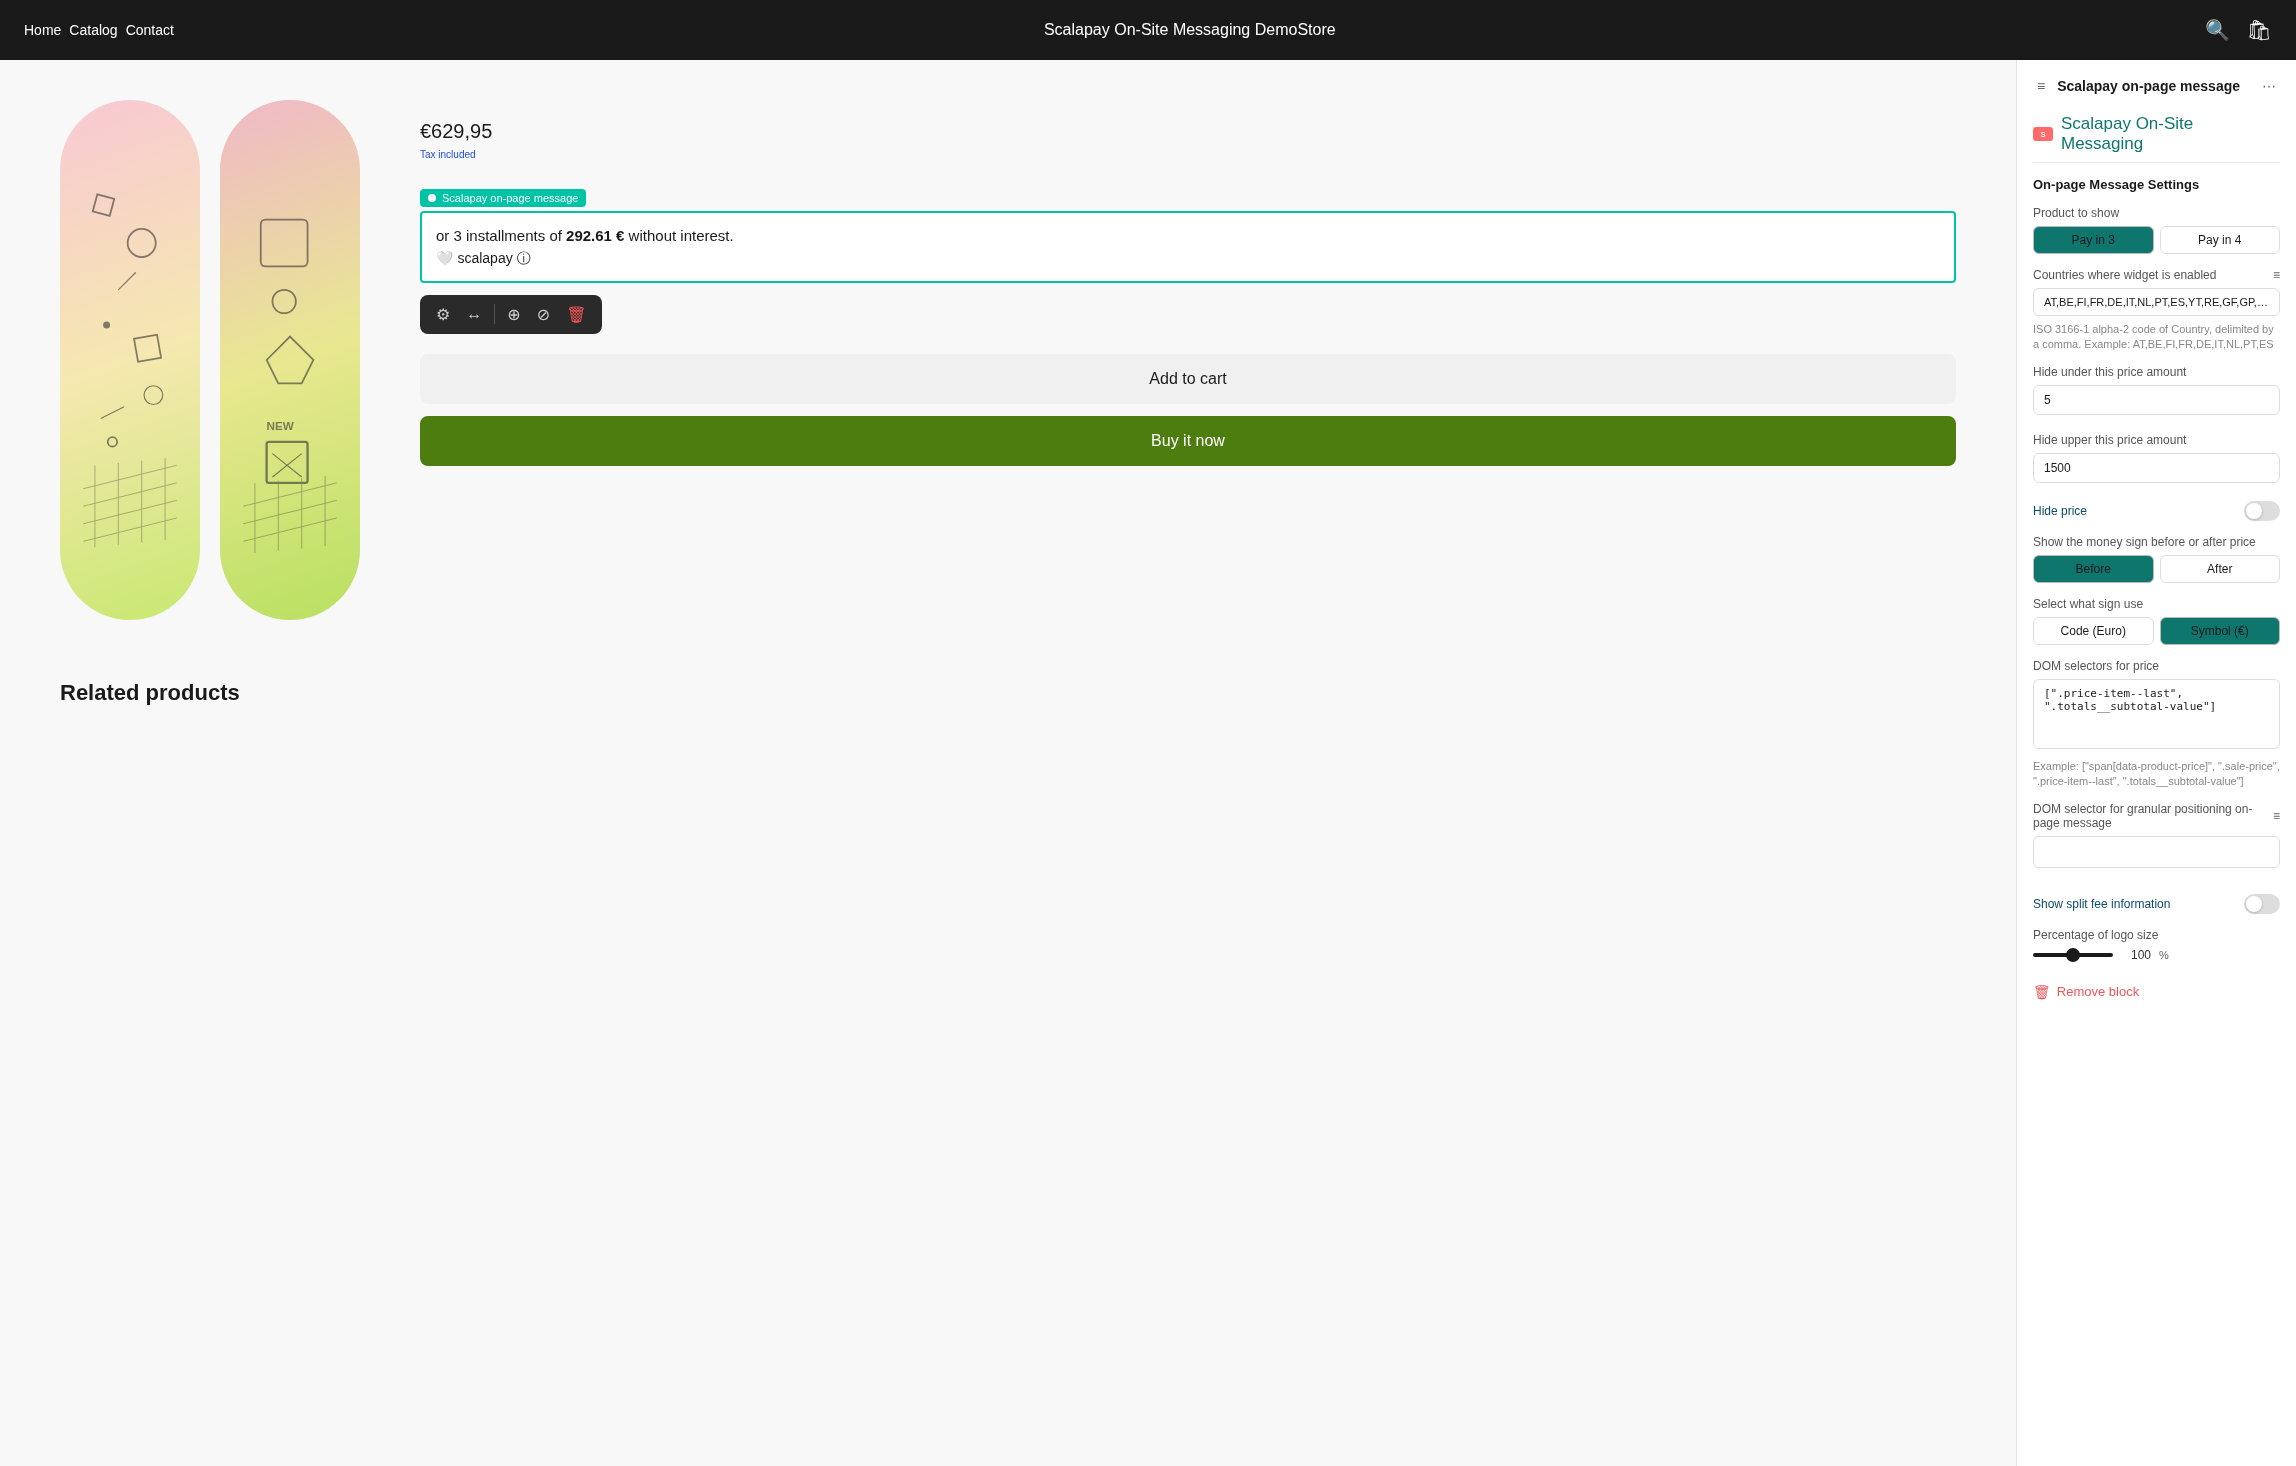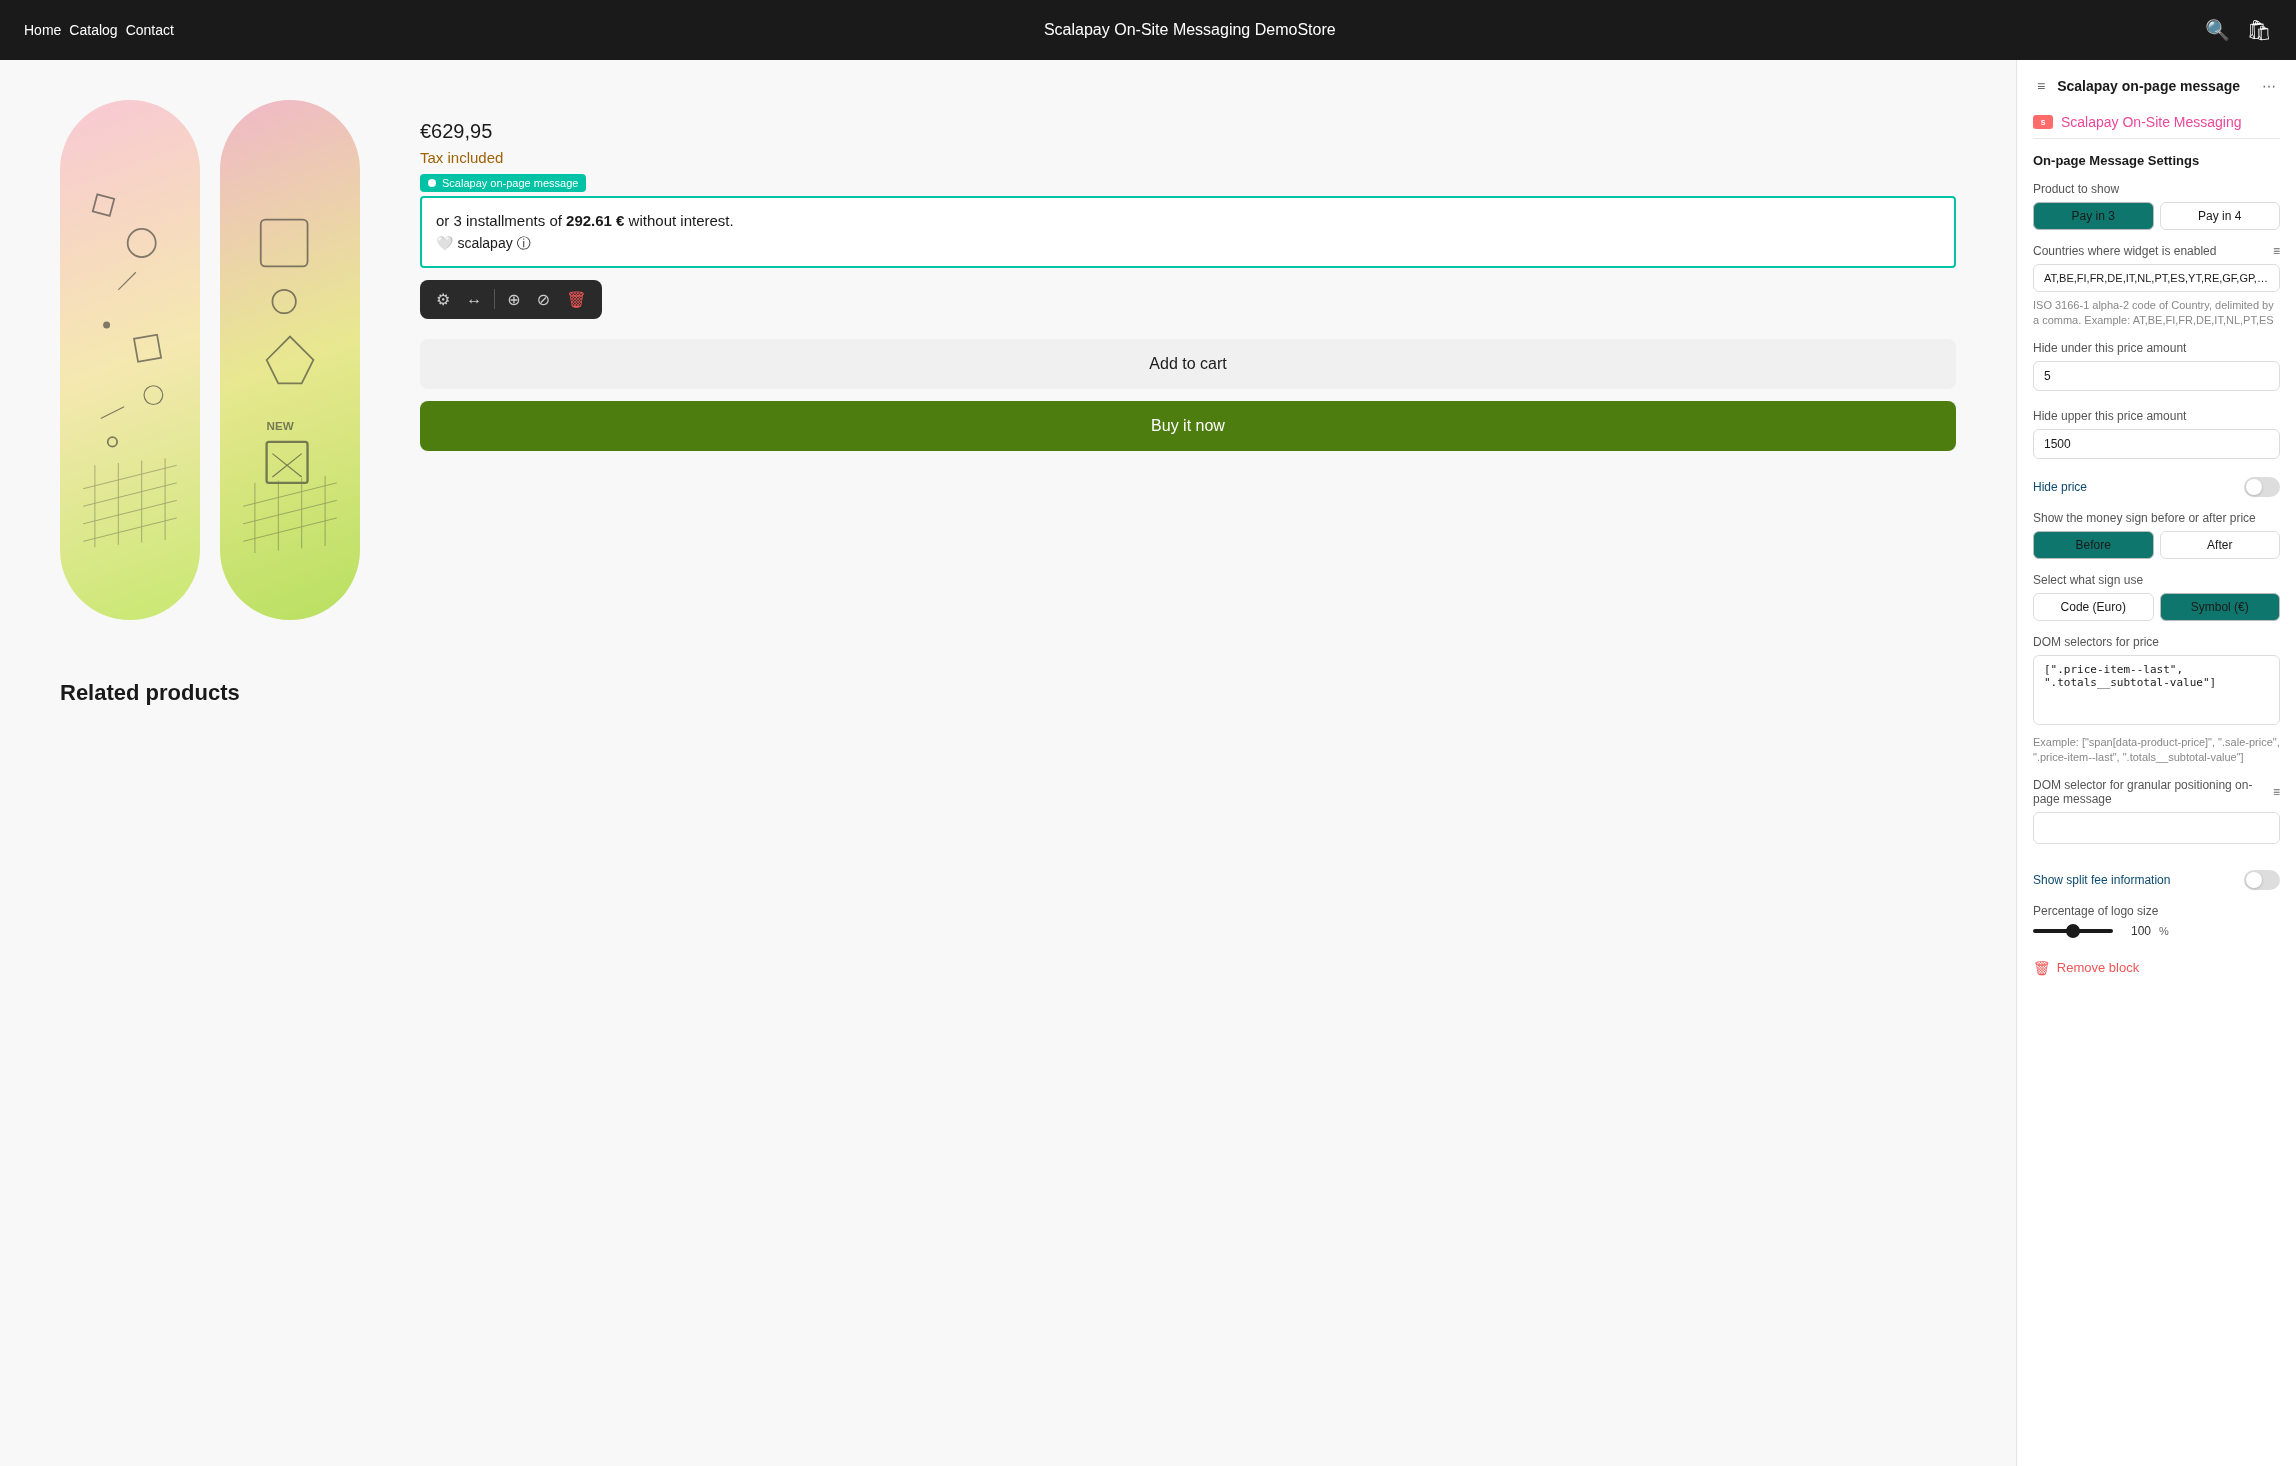--- a/index.html
+++ b/index.html
@@ -93,23 +93,23 @@
     }
 
     .product-price {
       font-size: 20px;
       font-weight: 500;
       margin-bottom: 6px;
       color: #1a1a1a;
     }
 
     .tax-label {
-      font-size: 15px;
-      color: #a16207;
-      margin-bottom: 7px;
+      font-size: 10px;
+      color: #1d4ed8;
+      margin-bottom: 28px;
     }
 
     .scalapay-badge-container {
       position: relative;
       margin-bottom: 12px;
     }
 
     .scalapay-badge {
       display: inline-flex;
       align-items: center;
@@ -258,22 +258,22 @@
       border-radius: 3px;
       display: flex;
       align-items: center;
       justify-content: center;
       font-size: 7px;
       color: white;
       font-weight: bold;
     }
 
     .plugin-name {
-      font-size: 14px;
-      color: #ec4899;
+      font-size: 17px;
+      color: #0f766e;
     }
 
     .section-heading {
       font-size: 13px;
       font-weight: 600;
       color: #1a1a1a;
       margin-bottom: 14px;
     }
 
     .field-label {

